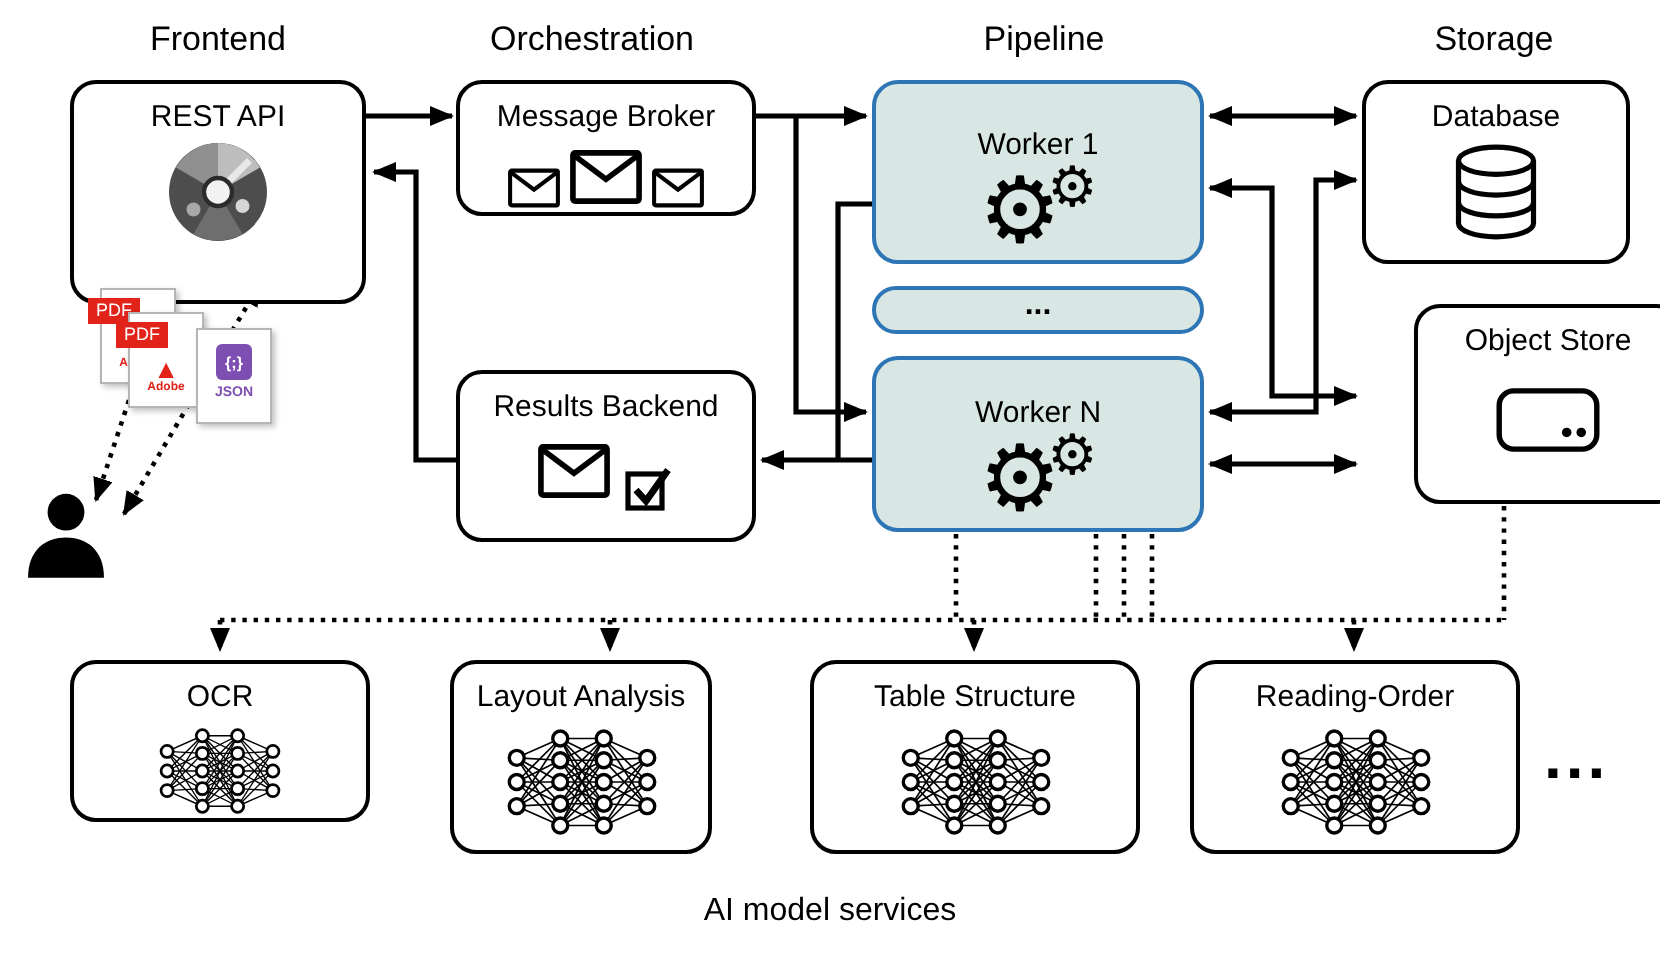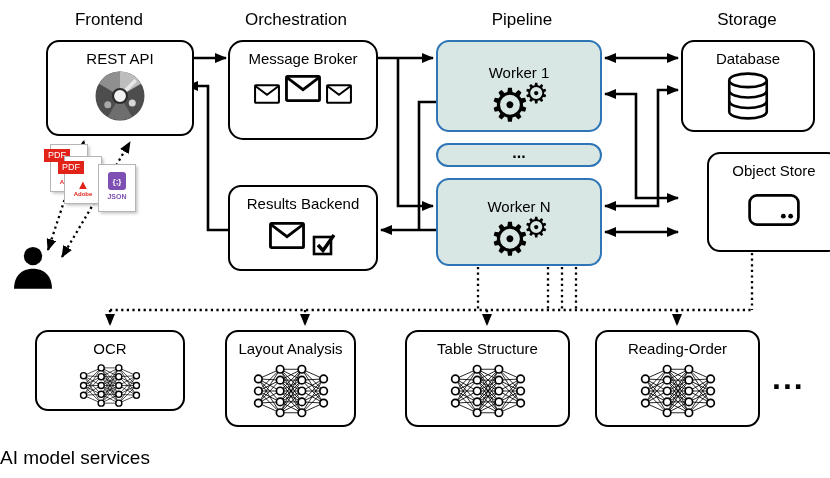--- a/index.html
+++ b/index.html
@@ -22,21 +22,21 @@
   .dots-box .label{font-weight:700;font-size:16px;transform:translateY(-3px);}
   .envrow{display:flex;align-items:flex-end;gap:5px;margin-top:9px;}
   .env-big{transform:translateY(-2px);}
   .rb-row{display:flex;align-items:flex-start;gap:6px;margin-top:9px;}
   .rb-row .check{transform:translateY(9px);}
   .gears{display:flex;align-items:center;margin-top:-2px;}
   .gear{font-family:"DejaVu Sans",sans-serif;color:#000;}
   .gear-big{font-size:46px;line-height:50px;}
   .gear-small{font-size:28px;line-height:30px;margin-left:-7px;transform:translateY(-11px);}
   .svc-icon{margin-top:4px;}
-  .footer{position:absolute;left:0;right:0;top:447px;text-align:left;font-size:19px;z-index:2;}
+  .footer{position:absolute;left:0;right:0;top:447px;text-align:center;font-size:16px;z-index:2;}
   .big-ellipsis{position:absolute;left:772px;top:360px;font-size:32px;font-weight:700;letter-spacing:2px;z-index:2;}
   .file-icon{position:absolute;width:36px;height:46px;background:#fff;border:1px solid #b5b5b5;
     box-shadow:1.5px 1.5px 3px rgba(0,0,0,.25);z-index:3;}
   .pdf-tag{position:absolute;left:-7px;top:4px;background:var(--pdf-red,#e2231a);color:#fff;
     font-weight:400;font-size:9px;padding:1px 4px;line-height:11px;}
   .pdf-logo{color:var(--pdf-red,#e2231a);font-size:13px;line-height:12px;text-align:center;margin-top:22px;}
   .pdf-brand{font-size:6px;color:var(--pdf-red,#e2231a);font-weight:700;text-align:center;}
   .json-badge{width:18px;height:18px;background:var(--json-purple,#7d4fb2);border-radius:3px;color:#fff;
     font-size:8px;font-weight:700;display:flex;align-items:center;justify-content:center;margin:7px auto 3px auto;}
   .json-brand{font-size:7px;color:var(--json-purple,#7d4fb2);font-weight:700;text-align:center;}
@@ -158,35 +158,35 @@
     <path class="dot" marker-end="url(#arr)" d="M305 310 V 325"></path>
     <path class="dot" marker-end="url(#arr)" d="M487 310 V 325"></path>
     <path class="dot" marker-end="url(#arr)" d="M677 310 V 325"></path>
   </svg>
 
   <div class="col-header" style="left:35px;width:148px;">Frontend</div>
   <div class="col-header" style="left:221px;width:150px;">Orchestration</div>
   <div class="col-header" style="left:447px;width:150px;">Pipeline</div>
   <div class="col-header" style="left:672px;width:150px;">Storage</div>
 
-  <div class="box" style="left:46px;top:40px;width:148px;height:96px;">
+  <div class="box" style="left:35px;top:40px;width:148px;height:112px;">
     <div class="label">REST API</div>
     <svg width="56" height="56" viewBox="0 0 64 64">
       <circle cx="32" cy="32" r="28" fill="#4d4d4d"></circle>
       <path d="M32 32 L32 4 A28 28 0 0 1 56 18 Z" fill="#bdbdbd"></path>
       <path d="M32 32 L8 18 A28 28 0 0 1 32 4 Z" fill="#8f8f8f"></path>
       <path d="M32 32 L18 56 A28 28 0 0 0 46 56 Z" fill="#6e6e6e"></path>
       <line x1="32" y1="32" x2="50" y2="14" stroke="#e8e8e8" stroke-width="4"></line>
       <circle cx="32" cy="32" r="8" fill="#f2f2f2" stroke="#2b2b2b" stroke-width="2.5"></circle>
       <circle cx="46" cy="40" r="4" fill="#d6d6d6"></circle>
       <circle cx="18" cy="42" r="4" fill="#a8a8a8"></circle>
     </svg>
   </div>
 
-  <div class="box" style="left:228px;top:40px;width:150px;height:100px;border-radius:15px;">
+  <div class="box" style="left:228px;top:40px;width:150px;height:68px;">
     <div class="label">Message Broker</div>
     <div class="envrow">
       <svg width="26" height="20" viewBox="0 0 32 24">
           <use href="#env"></use>
         </svg>
       <svg class="env-big" width="36" height="27" viewBox="0 0 32 24">
           <use href="#env"></use>
         </svg>
       <svg width="26" height="20" viewBox="0 0 32 24">
           <use href="#env"></use>

